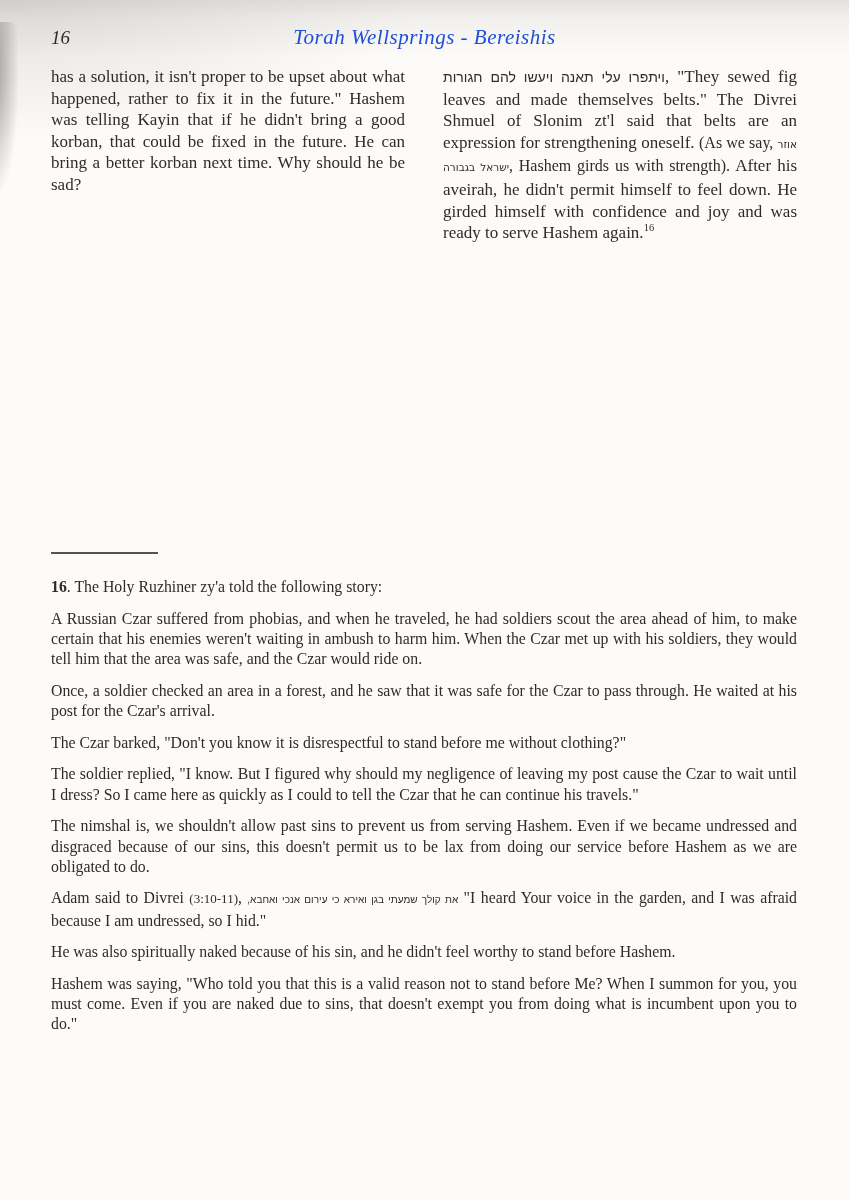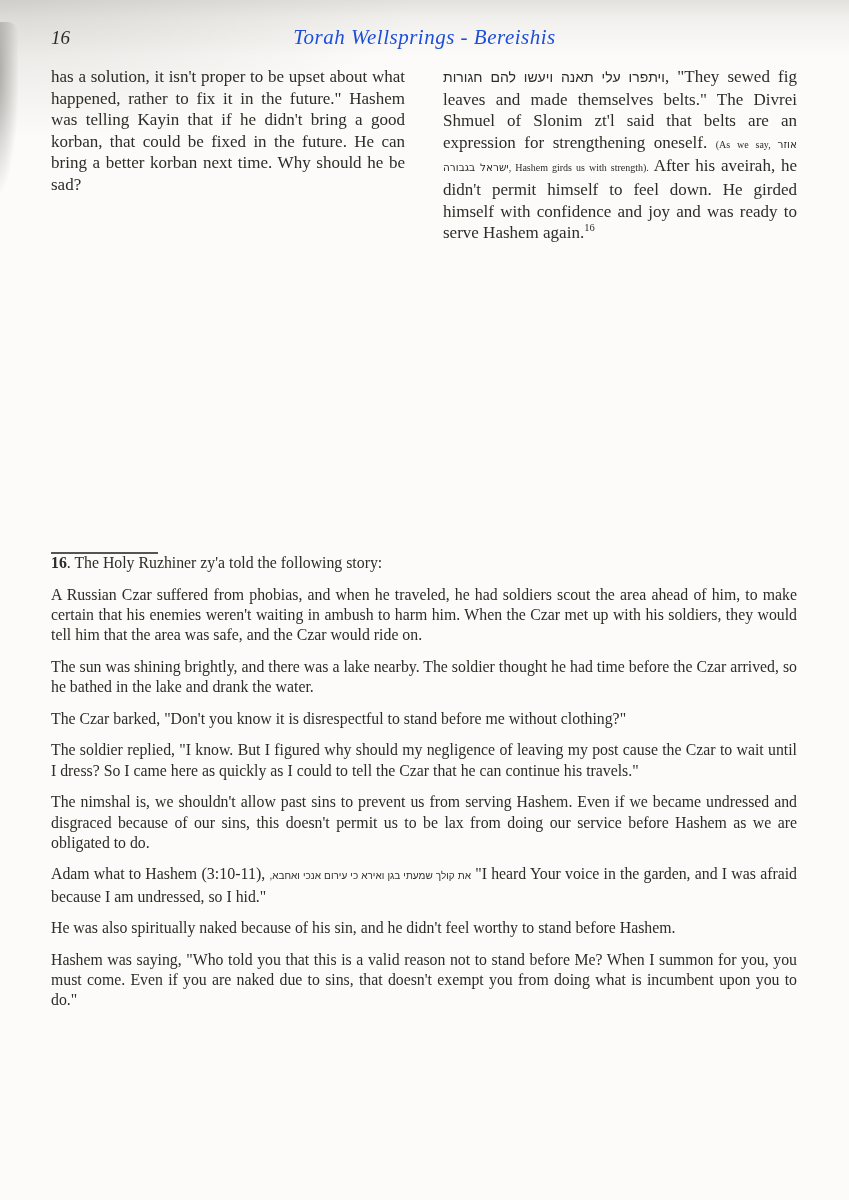--- a/index.html
+++ b/index.html
@@ -61,38 +61,38 @@
     color: #2e2c26;
   }
   .col p + p { margin-top: 21.6px; }
   .col p.indent { text-indent: 24px; }
   
   .fn-divider {
     position: absolute; top: 552px; left: 51px; width: 107px;
     border-top: 2.5px solid #545454;
   }
   .footnotes {
-    position: absolute; top: 553px; left: 51px; width: 746px;
+    position: absolute; top: 577px; left: 51px; width: 746px;
   }
   .footnotes p {
     margin: 0 0 11.5px 0;
     font-size: 15.8px;
     line-height: 20.2px;
     text-align: justify;
     color: #2e2c26;
   }
   
   .seg-italic { }
   .seg-bold { font-weight: bold; }
-  .seg-small { font-size: 10px; }
+  .seg-small { font-size: 16px; }
   .seg-sup { vertical-align: super; font-size: 10.5px; line-height: 0; }
   .seg-hebrew { font-family: Liberation Sans, sans-serif; font-size: 14px; }
   .seg-small-hebrew { font-family: "DejaVu Sans", sans-serif; font-size: 10.5px; }
   .footnotes .seg-hebrew { font-size: 10px; }
-  .footnotes .seg-small { font-size: 16px; }
+  .footnotes .seg-small { font-size: 13px; }
 </style>
 </head>
 <body>
 
 <div class="page">
 
   <div class="scan-top"></div>
   <div class="scan-top-left"></div>
   <div class="scan-left-blob"></div>
 
@@ -108,22 +108,22 @@
     <div class="col" id="col-right">
         <p class=""><span class="seg-hebrew" dir="rtl">ויתפרו עלי תאנה ויעשו להם חגורות</span><span class="seg-normal">, "They sewed fig leaves and made themselves belts." The Divrei Shmuel of Slonim </span><span class="seg-italic">zt'l</span><span class="seg-normal"> said that belts are an expression for strengthening oneself. </span><span class="seg-small">(As we say, </span><span class="seg-small-hebrew" dir="rtl">אוזר ישראל בגבורה</span><span class="seg-small">, Hashem girds us with strength).</span><span class="seg-normal"> After his </span><span class="seg-italic">aveirah</span><span class="seg-normal">, he didn't permit himself to feel down. He girded himself with confidence and joy and was ready to serve Hashem again.</span><span class="seg-sup">16</span></p>
       </div>
   </div>
 
   <div class="fn-divider"></div>
 
   <div class="footnotes" id="footnotes">
       <p class=""><span class="seg-bold">16</span><span class="seg-normal">. The Holy Ruzhiner </span><span class="seg-italic">zy'a</span><span class="seg-normal"> told the following story:</span></p>
       <p class=""><span class="seg-normal">A Russian Czar suffered from phobias, and when he traveled, he had soldiers scout the area ahead of him, to make certain that his enemies weren't waiting in ambush to harm him. When the Czar met up with his soldiers, they would tell him that the area was safe, and the Czar would ride on.</span></p>
-      <p class=""><span class="seg-normal">The sun was shining brightly, and there was a lake nearby. The soldier thought he had time before the Czar arrived, so he bathed in the lake and drank the water.</span></p>
+      <p class=""><span class="seg-normal">Once, a soldier checked an area in a forest, and he saw that it was safe for the Czar to pass through. He waited at his post for the Czar's arrival.</span></p>
       <p class=""><span class="seg-normal">The Czar barked, "Don't you know it is disrespectful to stand before me without clothing?"</span></p>
       <p class=""><span class="seg-normal">The soldier replied, "I know. But I figured why should my negligence of leaving my post cause the Czar to wait until I dress? So I came here as quickly as I could to tell the Czar that he can continue his travels."</span></p>
       <p class=""><span class="seg-normal">The </span><span class="seg-italic">nimshal</span><span class="seg-normal"> is, we shouldn't allow past sins to prevent us from serving Hashem. Even if we became undressed and disgraced because of our sins, this doesn't permit us to be lax from doing our service before Hashem as we are obligated to do.</span></p>
-      <p class=""><span class="seg-normal">Adam what to Hashem </span><span class="seg-small">(3:10-11)</span><span class="seg-normal">, </span><span class="seg-hebrew" dir="rtl">את קולך שמעתי בגן ואירא כי עירום אנכי ואחבא,</span><span class="seg-normal"> "I heard Your voice in the garden, and I was afraid because I am undressed, so I hid."</span></p>
+      <p class=""><span class="seg-normal">Adam said to Divrei </span><span class="seg-small">(3:10-11)</span><span class="seg-normal">, </span><span class="seg-hebrew" dir="rtl">את קולך שמעתי בגן ואירא כי עירום אנכי ואחבא,</span><span class="seg-normal"> "I heard Your voice in the garden, and I was afraid because I am undressed, so I hid."</span></p>
       <p class=""><span class="seg-normal">He was also spiritually naked because of his sin, and he didn't feel worthy to stand before Hashem.</span></p>
       <p class=""><span class="seg-normal">Hashem was saying, "Who told you that this is a valid reason not to stand before Me? When I summon for you, you must come. Even if you are naked due to sins, that doesn't exempt you from doing what is incumbent upon you to do."</span></p>
     </div>
 
 </div>
 
 </body></html>

